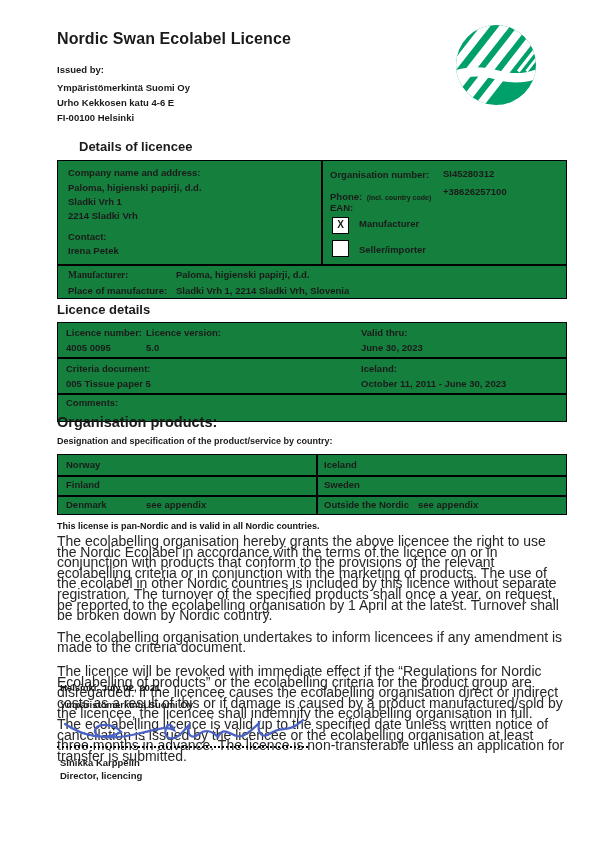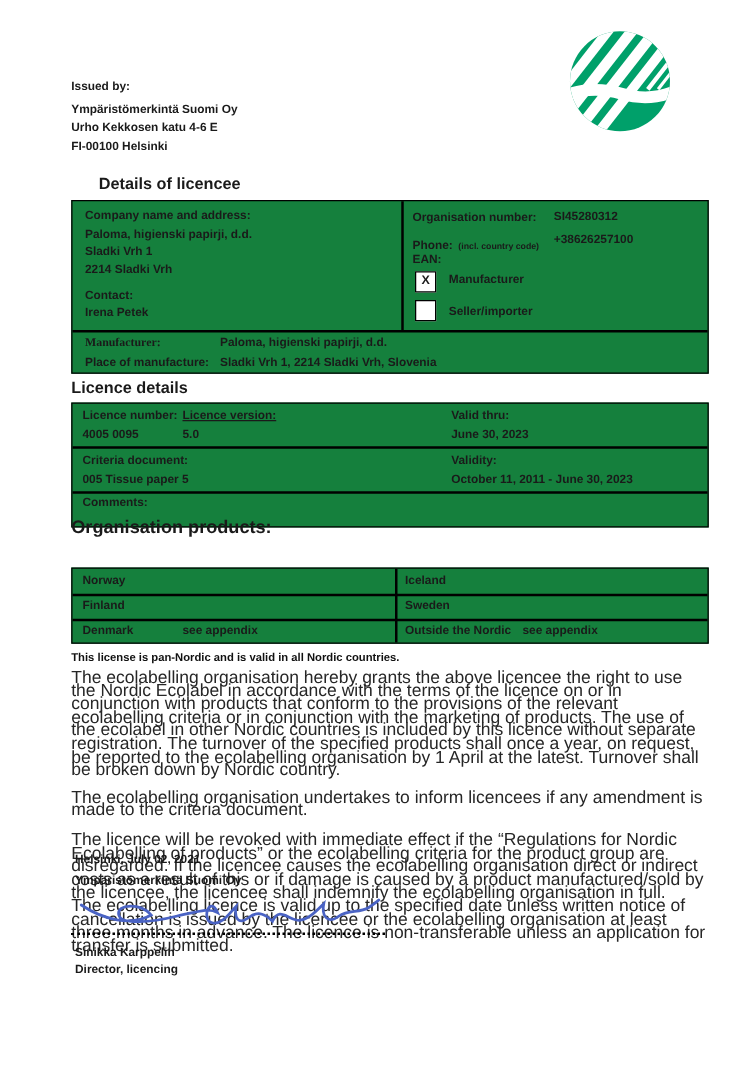--- a/index.html
+++ b/index.html
@@ -26,20 +26,21 @@
   .para{font-size:14px;line-height:10.6px;color:#262626;text-align:left;}
   .lead{font-size:9px;font-weight:bold;color:#111;}
   .dotted{border-bottom:2.2px dotted #000;}
   .lh15 div{line-height:15px;}
 </style>
 </head>
 <body>
 
 <div class="page">
 
+  <div class="abs doc-title" style="left:57px;top:30px;">Nordic Swan Ecolabel Licence</div>
 
   <div class="abs" style="left:453px;top:22px;width:86px;height:86px;">
     <svg width="86" height="86" viewBox="0 0 100 100">
       <defs>
           <clipPath id="logoClip">
             <circle cx="50" cy="50" r="46.5"></circle>
           </clipPath>
         </defs>
       <circle cx="50" cy="50" r="46.5" fill="#00a06a"></circle>
       <g clip-path="url(#logoClip)">
@@ -97,34 +98,35 @@
   </div>
 
   <div class="abs sec-head" style="left:57px;top:302px;">Licence details</div>
 
   <div class="abs tbl" style="left:57px;top:322px;width:510px;height:100px;">
     <div class="hline" style="top:34px;"></div>
     <div class="hline" style="top:70px;"></div>
 
     <div class="abs t9 b" style="left:8px;top:4px;">Licence number:</div>
     <div class="abs t9 b" style="left:8px;top:19px;">4005 0095</div>
-    <div class="abs t9 b" style="left:88px;top:4px;text-decoration:underline;">Licence version:</div>
+    <div class="abs t9 b" style="left:88px;top:4px;">Licence version:</div>
     <div class="abs t9 b" style="left:88px;top:19px;">5.0</div>
     <div class="abs t9 b" style="left:303px;top:4px;">Valid thru:</div>
     <div class="abs t9 b" style="left:303px;top:19px;">June 30, 2023</div>
 
     <div class="abs t9 b" style="left:8px;top:40px;">Criteria document:</div>
     <div class="abs t9 b" style="left:8px;top:55px;">005 Tissue paper 5</div>
-    <div class="abs t9 b" style="left:303px;top:40px;">Validity:</div>
+    <div class="abs t9 b" style="left:303px;top:40px;">Iceland:</div>
     <div class="abs t9 b" style="left:303px;top:55px;">October 11, 2011 - June 30, 2023</div>
 
     <div class="abs t9 b" style="left:8px;top:74px;">Comments:</div>
   </div>
 
   <div class="abs sec-head-lg" style="left:57px;top:414px;">Organisation products:</div>
+  <div class="abs b" style="left:57px;top:436px;font-size:9px;">Designation and specification of the product/service by country:</div>
 
   <div class="abs tbl" style="left:57px;top:454px;width:510px;height:61px;">
     <div class="vline" style="left:258px;top:0;height:100%;"></div>
     <div class="hline" style="top:20px;"></div>
     <div class="hline" style="top:40px;"></div>
 
     <div class="abs t9 b" style="left:8px;top:4px;">Norway</div>
     <div class="abs t9 b" style="left:266px;top:4px;">Iceland</div>
 
     <div class="abs t9 b" style="left:8px;top:24px;">Finland</div>

